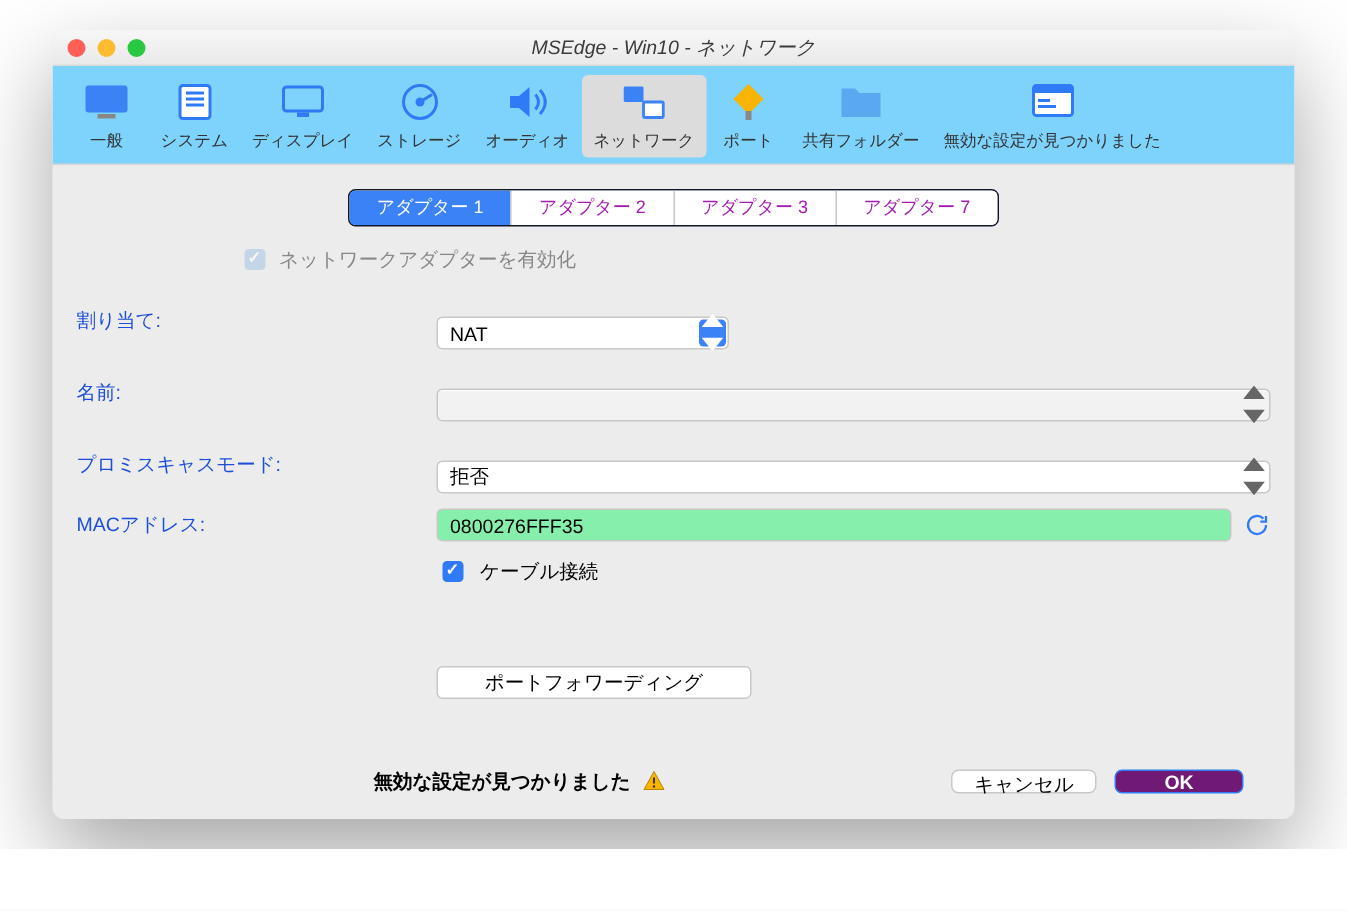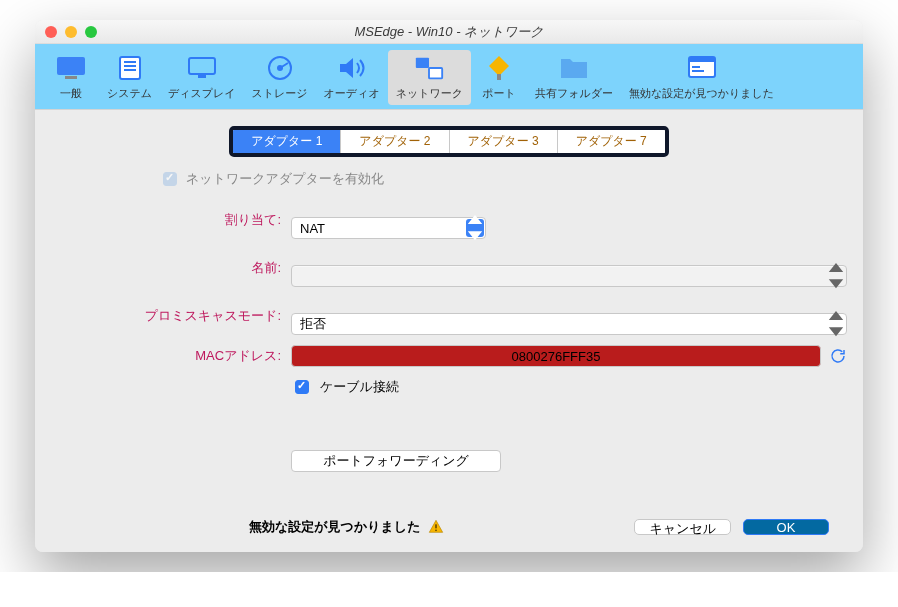--- a/index.html
+++ b/index.html
@@ -42,30 +42,30 @@
   .tool .ico { width: 32px; height: 32px; display:flex;align-items:center;justify-content:center; }
   .tool .lbl { font-size: 11px; color:#333; margin-top:2px; white-space:nowrap; }
   .tool:last-child .lbl { white-space: nowrap; }
 
   .content {
     background: #ececec; padding: 10px 16px 0;
   }
   .seg {
     display:flex; justify-content:center; margin: 6px 0 12px;
   }
-  .seg-bar { display:flex; border:4px solid #0f172a; border-radius:5px; overflow:hidden; }
+  .seg-bar { display:flex; border:1px solid #0f172a; border-radius:5px; overflow:hidden; }
   .seg-btn {
     padding:3px 18px; font-size:12px; background:#fff; border-right:1px solid #c8c8c8;
-    color:#a16207;
+    color:#a21caf;
   }
   .seg-btn:last-child{border-right:none;}
   .seg-btn.sel { background:#3b82f6; color:#fff; }
 
   .row { display:flex; align-items:center; margin-bottom:10px; }
-  .lblcol { width: 240px; text-align:right; padding-right:10px; font-size:13px; color:#be185d;}
+  .lblcol { width: 240px; padding-right:10px; font-size:13px; color:#1d4ed8;}
   .fld { flex:1; display:flex; align-items:center; gap:8px;}
 
   .chk { display:flex; align-items:center; gap:6px; margin:4px 0 12px 108px; }
   input[type=checkbox]{
     -webkit-appearance:none; appearance:none;
     width:14px;height:14px;border:1px solid #b0b0b0;border-radius:3px;background:#fff;
     position:relative;
   }
   input[type=checkbox]:checked{background:#2f7af6;border-color:#2f7af6;}
   input[type=checkbox]:checked::after{
@@ -83,22 +83,22 @@
     position:absolute; right:1px; top:1px; bottom:1px; width:18px;
     background:#3b82f6; border-radius:3px; color:#fff;
     display:flex; align-items:center; justify-content:center; font-size:10px;
   }
   .select.flat .arrows{ background:transparent; color:#666; }
   .select.disabled { background:#f2f2f2; color:#888;}
   .w180{width:195px;}
   .wfull{flex:1;}
 
   input[type=text]{
-    border:1px solid #c8c8c8; border-radius:4px; background:#b91c1c; height:22px;
-    padding:0 8px; font-size:13px; flex:1;text-align:center;
+    border:1px solid #c8c8c8; border-radius:4px; background:#86efac; height:22px;
+    padding:0 8px; font-size:13px; flex:1;
   }
 
   .dis-tri{
     display:inline-flex; align-items:center; gap:8px; color:#000; font-weight:400;
   }
   .dis-tri svg { width:10px; height:10px; }
 
   .pfbtn{
     border:1px solid #c8c8c8; border-radius:4px; background:#fff; height:22px;
     padding:0 18px; font-size:13px;margin-top:43px;
@@ -107,21 +107,21 @@
   .footer{
     display:flex; align-items:center; justify-content:space-between;
     padding: 36px 18px 16px;
   }
   .footer .left{ display:flex; align-items:center; gap:8px; font-weight:bold;}
   .footer .btns{ display:flex; gap:12px;}
   .btn{
     min-width:86px; height:16px; border:1px solid #c8c8c8; border-radius:5px;
     background:#fff; font-size:13px; padding:0 14px;
   }
-  .btn.primary{ background:#0369a1; border-color:#2f7af6; color:#fff; }
+  .btn.primary{ background:#701a75; border-color:#2f7af6; color:#fff;font-weight:bold; }
 
   .refresh-ico svg{width:18px;height:18px;display:block;}
   .warning-ico svg{width:16px;height:16px;display:block;}
 </style>
 </head>
 <body>
 
 <div class="window">
   <div class="titlebar">
     <div class="lights">

